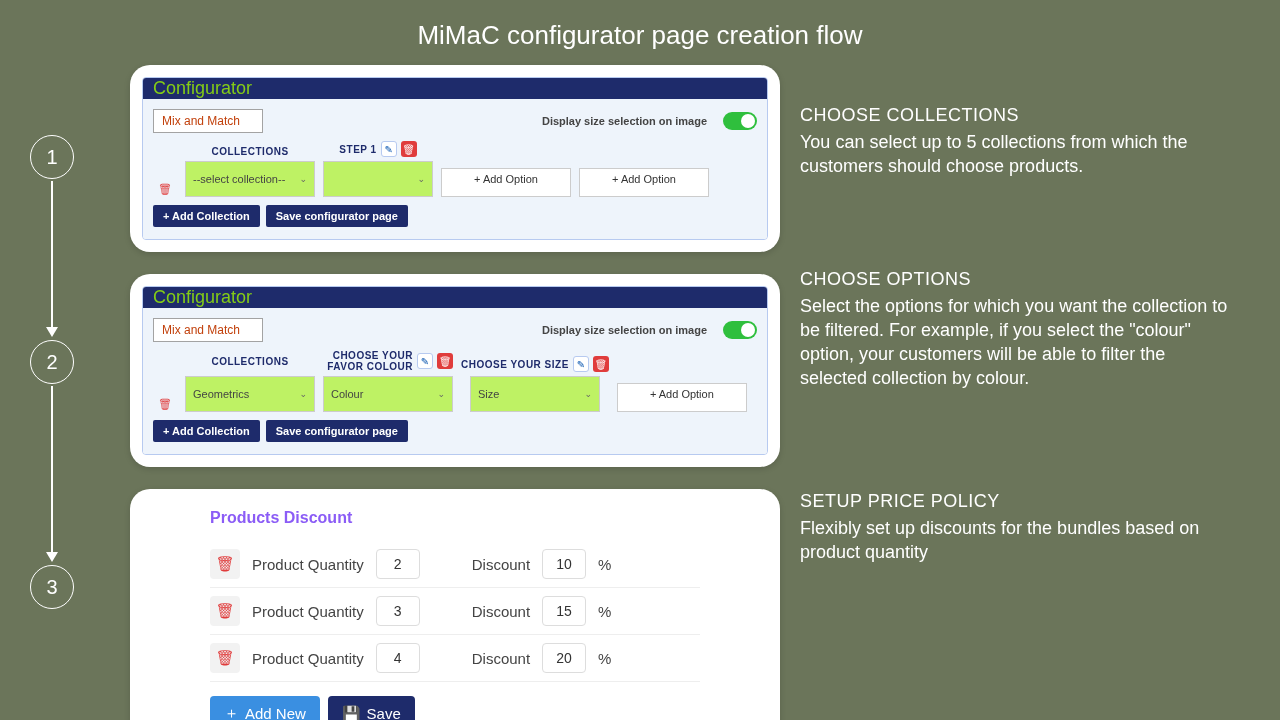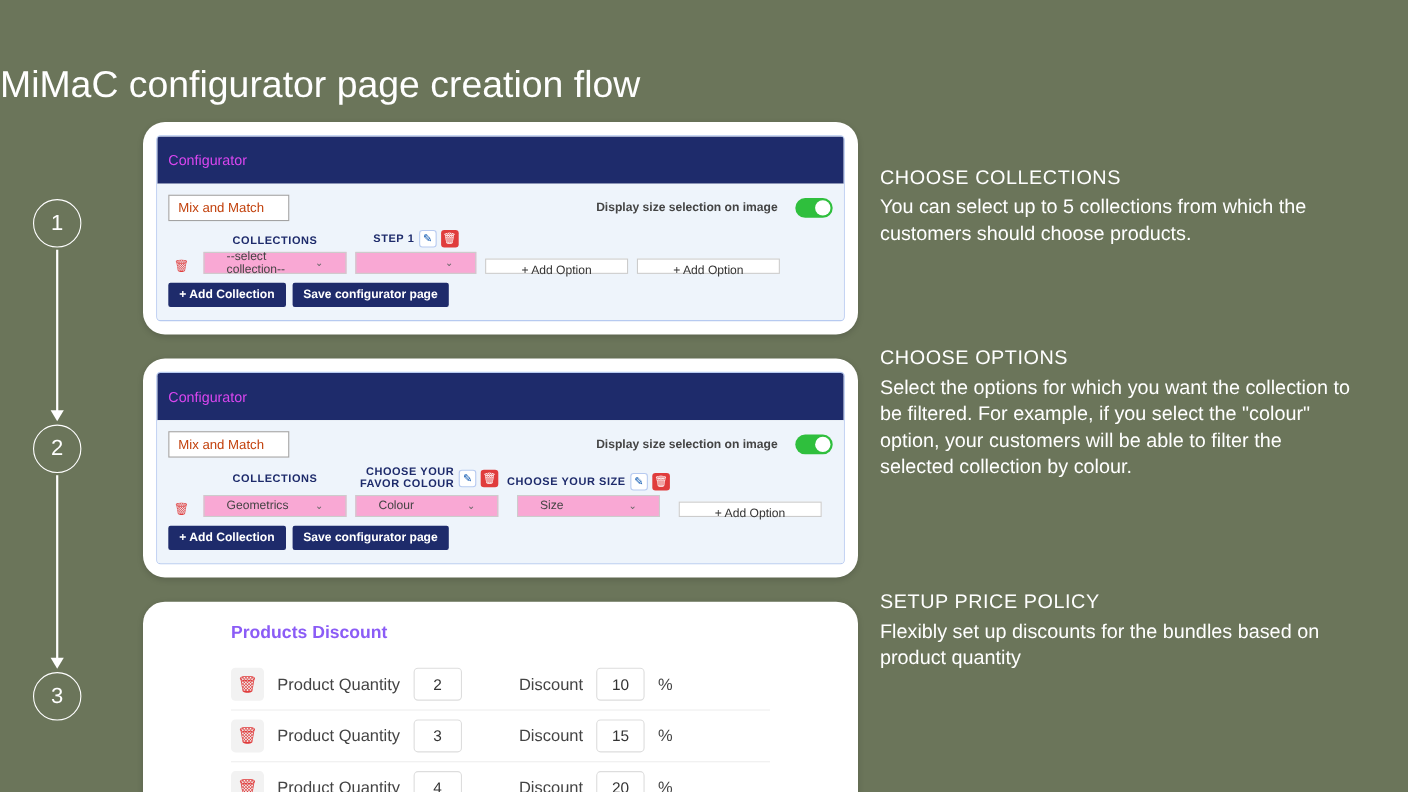--- a/index.html
+++ b/index.html
@@ -5,25 +5,24 @@
   * { box-sizing: border-box; margin: 0; padding: 0; }
   body {
     width: 1280px; height: 720px;
     background: #6b755a;
     font-family: "Segoe UI", Arial, sans-serif;
     color: #fff;
     overflow: hidden;
     position: relative;
   }
   .page-title {
-    text-align: left;
-    font-size: 34px;
+    text-align: center;
+    font-size: 26px;
     font-weight: 300;
     padding: 20px 0 14px;
-    margin-top: 38px;
   }
   .content { display: flex; }
   .numbers { width: 100px; position: relative; }
   .num-circle {
     position: absolute; left: 30px;
     width: 44px; height: 44px;
     border: 1px solid #fff; border-radius: 50%;
     display: flex; align-items: center; justify-content: center;
     font-size: 20px; font-weight: 300;
     background: #6b755a;
@@ -42,22 +41,22 @@
   .desc-block { color: #fff; }
   .desc-head { font-size: 18px; letter-spacing: 0.5px; margin-bottom: 4px; }
   .desc-body { font-size: 18px; font-weight: 300; line-height: 1.35; }
   .card {
     background: #fff; border-radius: 20px;
     padding: 12px; color: #222;
     box-shadow: 0 2px 6px rgba(0,0,0,0.15);
   }
   .config-area { border: 1px solid #b7caf0; border-radius: 4px; overflow: hidden; }
   .config-hdr {
-    background: #1e2b6b; color: #d946ef; font-size: 13px;
-    padding: 14px 10px;
+    background: #1e2b6b; color: #84cc16; font-size: 18px;
+    padding: 0 10px;
   }
   .config-body { background: #eef4fb; padding: 10px 10px 12px; }
   .row { display: flex; align-items: center; gap: 10px; }
   .name-input {
     background: #fff; border: 1px solid #a3a3a3; font-size: 12px;
     padding: 4px 8px; width: 110px; color: #c2410c;
   }
   .toggle-label { margin-left: auto; font-size: 11px; color: #444; font-weight: 600; }
   .toggle {
     width: 34px; height: 18px; background: #2fbf3d; border-radius: 10px;
@@ -71,29 +70,29 @@
   .col { display: flex; flex-direction: column; align-items: center; gap: 4px; }
   .col-head { font-size: 10px; font-weight: 700; color: #1e2b6b; letter-spacing: 0.5px; text-align: right; line-height: 1.1; }
   .step-head-wrap { display: flex; align-items: center; gap: 4px; }
   .icon-btn {
     width: 16px; height: 16px; display: inline-flex; align-items: center; justify-content: center;
     border-radius: 3px; font-size: 10px;
   }
   .icon-edit { color: #0b57b0; border: 1px solid #b7caf0; background: #fff; }
   .icon-del { background: #e03c3c; color: #fff; }
   .select {
-    background: #f9a8d4; border: 1px solid #ccc; font-size: 11px; color: #444;
-    padding: 4px 20px; width: 130px; height: 20px;
+    background: #bef264; border: 1px solid #ccc; font-size: 11px; color: #444;
+    padding: 4px 7px; width: 130px; height: 36px;
     display: flex; align-items: center; justify-content: space-between;
   }
   .select.sm { width: 110px; }
   .caret { font-size: 9px; color: #666; margin-left: 4px; }
   .opt-btn {
     background: #fff; border: 1px solid #ccc; font-size: 11px; color: #333;
-    padding: 4px 0; width: 130px; height: 14px; text-align: center;
+    padding: 4px 0; width: 130px; height: 29px; text-align: center;
   }
   .trash-sm {
     width: 16px; height: 16px; color: #e03c3c; font-size: 11px;
     display: inline-flex; align-items: center; justify-content: center;
   }
   .btn-row { margin-top: 8px; display: flex; gap: 6px; font-weight: bold; }
   .nav-btn {
     background: #1e2b6b; color: #fff; font-size: 11px;
     padding: 5px 10px; border-radius: 2px;
   }

